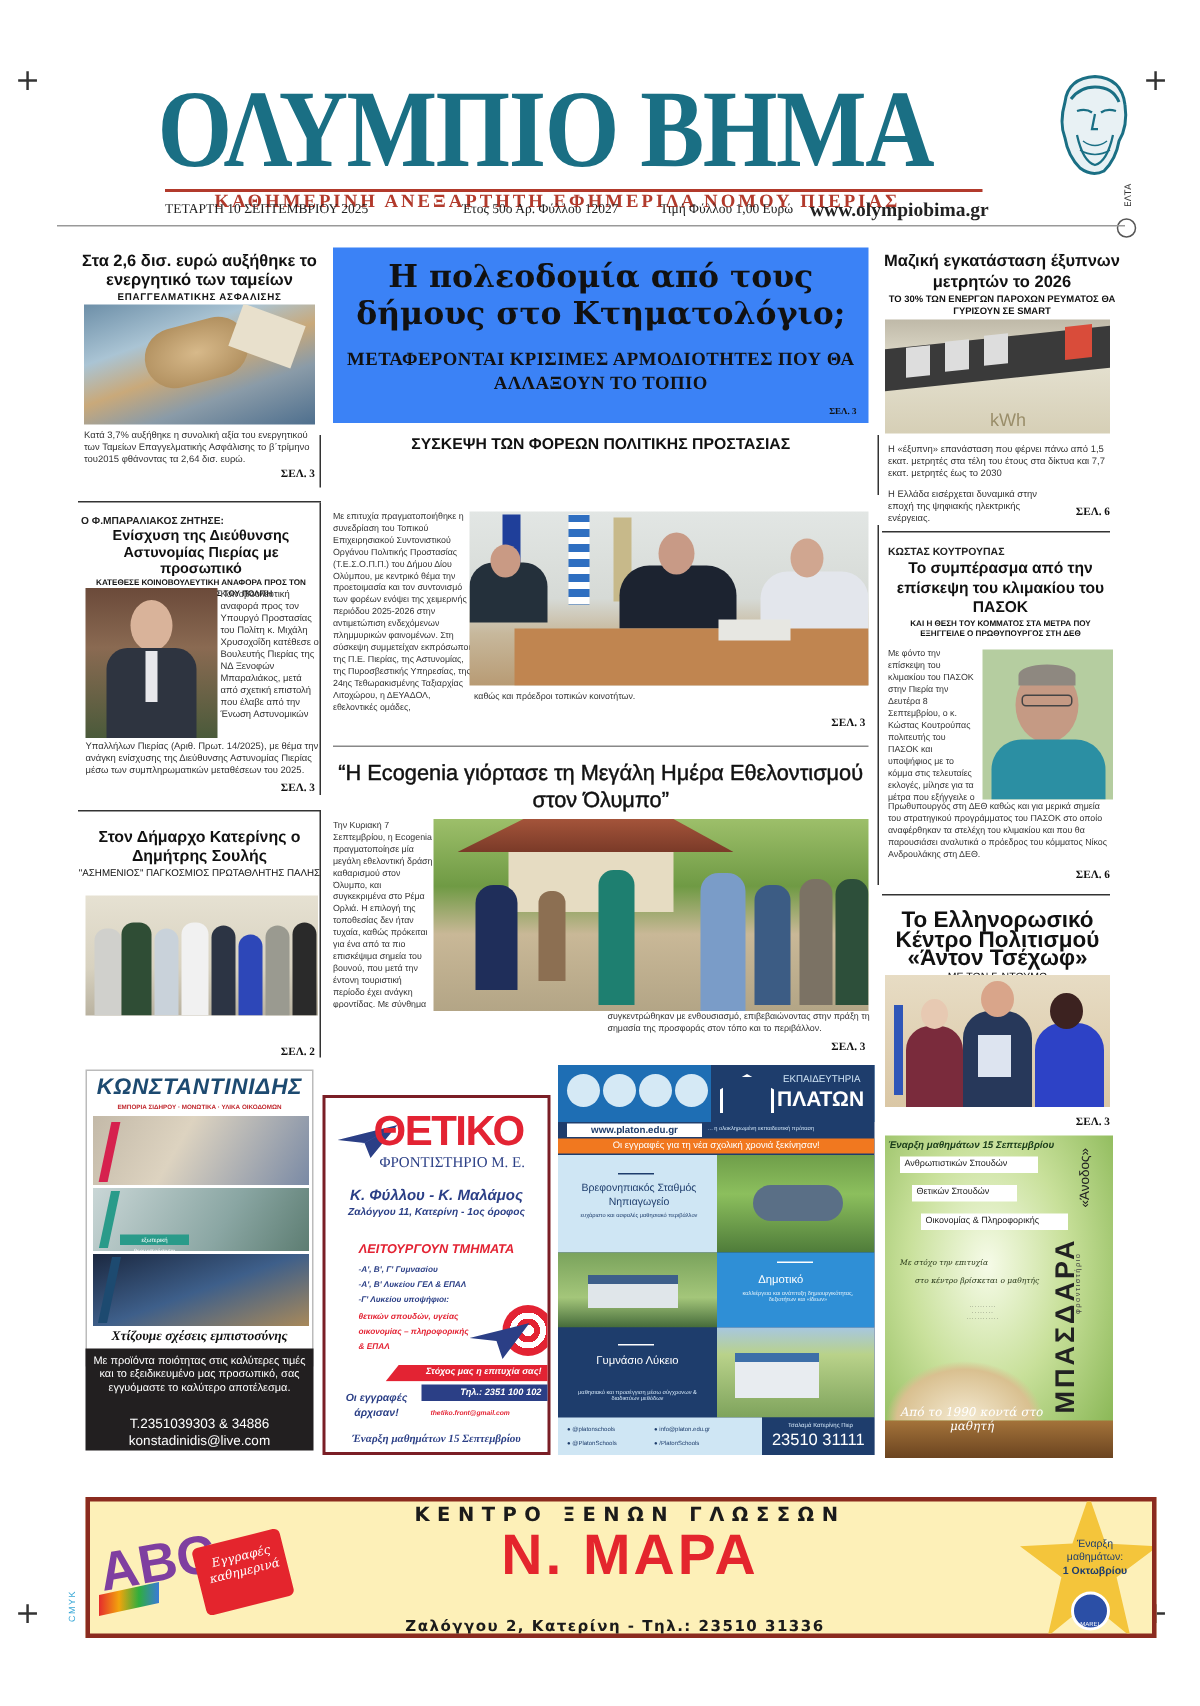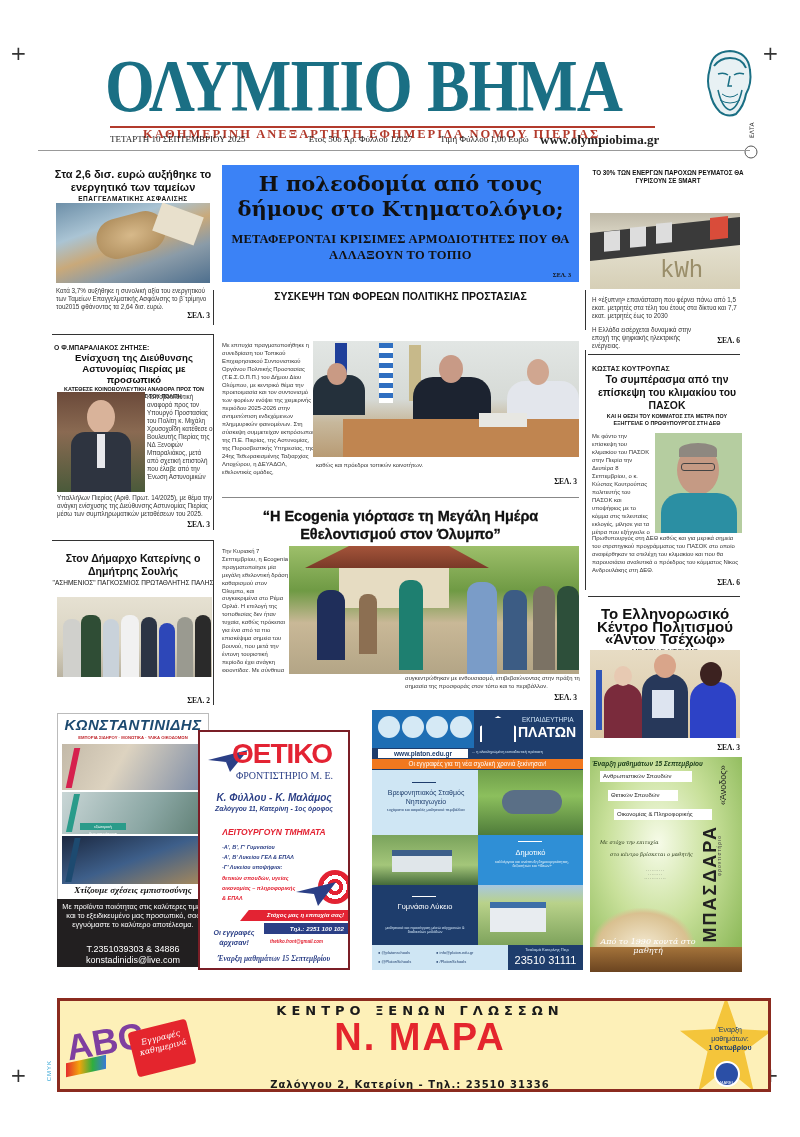--- a/index.html
+++ b/index.html
@@ -138,49 +138,50 @@
   <div style="position:absolute;left:194px;top:40px;width:72px;height:40px;background:#e3e6ec;border-radius:18px 18px 0 0"></div>
   <div style="position:absolute;left:214px;top:18px;width:22px;height:26px;border-radius:50%;background:#d0a690"></div>
   <div style="position:absolute;left:30px;top:78px;width:236px;height:38px;background:#c08550"></div>
   <div style="position:absolute;left:166px;top:72px;width:48px;height:14px;background:#e7e7e2"></div>
 </div>
 <div class="abs small" style="left:316px;top:461px;width:180px;font-size:5.9px">καθώς και πρόεδροι τοπικών κοινοτήτων.</div>
 <div class="abs sel" style="left:527px;top:477px;width:50px">ΣΕΛ. 3</div>
 <div class="hrule" style="left:222px;top:497px;width:357px;background:#888"></div>
 
 <div class="abs" style="left:222px;top:507px;width:357px">
-  <div class="h-sans" style="font-size:14.5px;line-height:18px;font-weight:bold;-webkit-text-stroke:.3px #111">“Η Ecogenia γιόρτασε τη Μεγάλη Ημέρα Εθελοντισμού στον Όλυμπο”</div>
+  <div class="h-sans" style="font-size:14.5px;line-height:18px;font-weight:normal;-webkit-text-stroke:.3px #111">“Η Ecogenia γιόρτασε τη Μεγάλη Ημέρα Εθελοντισμού στον Όλυμπο”</div>
 </div>
 <div class="abs small" style="left:222px;top:548px;width:68px;line-height:7.9px;font-size:5.9px;height:124px;overflow:hidden">Την Κυριακή 7 Σεπτεμβρίου, η Ecogenia πραγματοποίησε μία μεγάλη εθελοντική δράση καθαρισμού στον Όλυμπο, και συγκεκριμένα στο Ρέμα Ορλιά. Η επιλογή της τοποθεσίας δεν ήταν τυχαία, καθώς πρόκειται για ένα από τα πιο επισκέψιμα σημεία του βουνού, που μετά την έντονη τουριστική περίοδο έχει ανάγκη φροντίδας. Με σύνθημα “Eco-mission: καθαρίζουμε το Ρέμα Ορλιά”, η Ecogenia θέλησε να υπογραμμίσει τη σημασία της συλλογικής προσφοράς και της μέριμνας για τους δημόσιους χώρους που όλοι απολαμβάνουμε. Από νωρίς το πρωί, περίπου 40 εθελοντές</div>
 <div class="photo" style="left:289px;top:546px;width:290px;height:128px;background:linear-gradient(180deg,#9dbf6a 0%,#6f9a44 35%,#c9b897 60%,#b3a586 100%)">
   <div style="position:absolute;left:0;top:0;width:200px;height:22px;background:linear-gradient(180deg,#a4543a,#7a3a28);clip-path:polygon(8% 100%,30% 0,80% 0,100% 100%)"></div>
   <div style="position:absolute;left:50px;top:22px;width:110px;height:40px;background:#e6dcc2"></div>
   <div style="position:absolute;left:28px;top:44px;width:28px;height:70px;background:#1f2e5a;border-radius:12px 12px 0 0"></div>
   <div style="position:absolute;left:110px;top:34px;width:24px;height:90px;background:#1e7f70;border-radius:10px 10px 0 0"></div>
   <div style="position:absolute;left:178px;top:36px;width:30px;height:92px;background:#7a9cc8;border-radius:12px 12px 0 0"></div>
   <div style="position:absolute;left:214px;top:44px;width:24px;height:80px;background:#3c5c84;border-radius:10px 10px 0 0"></div>
   <div style="position:absolute;left:244px;top:40px;width:22px;height:84px;background:#7b7264;border-radius:10px 10px 0 0"></div>
   <div style="position:absolute;left:268px;top:40px;width:22px;height:84px;background:#2d4f3a;border-radius:10px 10px 0 0"></div>
   <div style="position:absolute;left:70px;top:48px;width:18px;height:60px;background:#8c6f52;border-radius:8px 8px 0 0"></div>
 </div>
 <div class="abs small" style="left:222px;top:673px;width:172px;line-height:7.9px;font-size:5.9px"></div>
 <div class="abs small" style="left:405px;top:675px;width:175px;font-size:5.9px;line-height:7.9px">συγκεντρώθηκαν με ενθουσιασμό, επιβεβαιώνοντας στην πράξη τη σημασία της προσφοράς στον τόπο και το περιβάλλον.</div>
 <div class="abs sel" style="left:527px;top:693px;width:50px">ΣΕΛ. 3</div>
 
 <div class="vrule" style="left:585px;top:290px;height:40px"></div>
 <div class="abs" style="left:588px;top:168px;width:160px">
+  <div class="h-sans" style="font-size:11px;line-height:13.5px">Μαζική εγκατάσταση έξυπνων μετρητών το 2026</div>
   <div class="h-sans" style="font-size:6.3px;line-height:8px;margin-top:1px">ΤΟ 30% ΤΩΝ ΕΝΕΡΓΩΝ ΠΑΡΟΧΩΝ ΡΕΥΜΑΤΟΣ ΘΑ ΓΥΡΙΣΟΥΝ ΣΕ SMART</div>
 </div>
 <div class="photo" style="left:590px;top:213px;width:150px;height:76px;background:linear-gradient(180deg,#bfb9a8 0%,#e4e0cf 40%,#d6cfb6 100%)">
   <div style="position:absolute;left:0;top:12px;width:150px;height:28px;background:#3a3a3a;transform:skewY(-6deg)"></div>
   <div style="position:absolute;left:14px;top:18px;width:16px;height:20px;background:#ddd;transform:skewY(-6deg)"></div>
   <div style="position:absolute;left:40px;top:14px;width:16px;height:20px;background:#ddd;transform:skewY(-6deg)"></div>
   <div style="position:absolute;left:66px;top:10px;width:16px;height:20px;background:#ddd;transform:skewY(-6deg)"></div>
   <div style="position:absolute;left:120px;top:4px;width:18px;height:22px;background:#d94c3a;transform:skewY(-6deg)"></div>
-  <div style="position:absolute;left:70px;top:44px;font-size:24px;color:#9a8e6a;font-family:Liberation Mono, monospace">kWh</div>
+  <div style="position:absolute;left:70px;top:60px;font-size:12px;color:#9a8e6a;font-family:Liberation Sans, sans-serif">kWh</div>
 </div>
 <div class="abs small" style="left:592px;top:296px;width:155px">Η «έξυπνη» επανάσταση που φέρνει πάνω από 1,5 εκατ. μετρητές στα τέλη του έτους στα δίκτυα και 7,7 εκατ. μετρητές έως το 2030</div>
 <div class="abs small" style="left:592px;top:326px;width:110px">Η Ελλάδα εισέρχεται δυναμικά στην εποχή της ψηφιακής ηλεκτρικής ενέργειας.</div>
 <div class="abs sel" style="left:690px;top:336px;width:50px">ΣΕΛ. 6</div>
 
 <div class="vrule" style="left:585px;top:350px;height:240px"></div>
 <div class="hrule" style="left:588px;top:354px;width:152px"></div>
 <div class="abs" style="left:592px;top:365px;width:150px">
   <div style="font-size:7px;font-weight:bold">ΚΩΣΤΑΣ ΚΟΥΤΡΟΥΠΑΣ</div>
   <div class="h-sans" style="font-size:10.4px;line-height:13px;margin-top:1px">Το συμπέρασμα από την επίσκεψη του κλιμακίου του ΠΑΣΟΚ</div>
@@ -224,21 +225,21 @@
   <div style="position:absolute;left:4px;top:122px;width:144px;height:48px;background:linear-gradient(160deg,#1b2840,#3e5f8a 50%,#a8895a)"></div>
   <div style="position:absolute;left:12px;top:124px;width:6px;height:44px;background:#1d4a70;transform:skewX(-12deg)"></div>
   <div style="position:absolute;left:0;top:171px;width:100%;text-align:center;font-family:'Liberation Serif',serif;font-weight:bold;font-style:italic;font-size:9px;color:#111">Χτίζουμε σχέσεις εμπιστοσύνης</div>
 </div>
 <div class="ad" style="left:57px;top:899px;width:152px;height:68px;background:#221f20;color:#fff">
   <div style="position:absolute;left:4px;top:3px;width:144px;text-align:center;font-size:7.3px;line-height:9.2px">Με προϊόντα ποιότητας στις καλύτερες τιμές και το εξειδικευμένο μας προσωπικό, σας εγγυόμαστε το καλύτερο αποτέλεσμα.</div>
   <div style="position:absolute;left:0;top:45px;width:100%;text-align:center;font-size:9px">Τ.2351039303 &amp; 34886</div>
   <div style="position:absolute;left:0;top:56px;width:100%;text-align:center;font-size:9px">konstadinidis@live.com</div>
 </div>
 
-<div class="ad" style="left:198px;top:730px;width:152px;height:240px;background:#fff;border:2px solid #7a1e26">
+<div class="ad" style="left:215px;top:730px;width:152px;height:240px;background:#fff;border:2px solid #7a1e26">
   <svg style="position:absolute;left:8px;top:18px" width="40" height="22" viewBox="0 0 40 22">
       <path d="M0 10 L40 0 L22 22 L18 12Z" fill="#2b3f86"></path>
       <path d="M18 12 L40 0 L14 14Z" fill="#5b75c6"></path>
     </svg>
   <div style="position:absolute;left:32px;top:6px;font-family:'Liberation Sans',sans-serif;font-weight:bold;font-size:28px;color:#e32333;letter-spacing:-1px">ΘΕΤΙΚΟ</div>
   <div style="position:absolute;left:36px;top:38px;font-family:'Liberation Serif',serif;font-size:10px;color:#2b3f86">ΦΡΟΝΤΙΣΤΗΡΙΟ Μ. Ε.</div>
   <div style="position:absolute;left:0;top:60px;width:100%;text-align:center;font-weight:bold;font-style:italic;font-size:10px;color:#2b3f86">Κ. Φύλλου - Κ. Μαλάμος</div>
   <div style="position:absolute;left:0;top:73px;width:100%;text-align:center;font-weight:bold;font-style:italic;font-size:6.8px;color:#2b3f86">Ζαλόγγου 11, Κατερίνη - 1ος όροφος</div>
   <div style="position:absolute;left:0;top:95px;width:100%;text-align:center;font-weight:bold;font-style:italic;font-size:8.5px;color:#e32333">ΛΕΙΤΟΥΡΓΟΥΝ ΤΜΗΜΑΤΑ</div>
   <div style="position:absolute;left:22px;top:110px;font-weight:bold;font-style:italic;font-size:5.5px;line-height:10px;color:#2b3f86">
@@ -278,21 +279,21 @@
   <div style="position:absolute;left:0;top:60px;width:106px;height:65px;background:#cfe6f4"></div>
   <div style="position:absolute;left:40px;top:72px;width:24px;height:1px;background:#1e3d6c"></div>
   <div style="position:absolute;left:4px;top:78px;width:100px;text-align:center;font-size:7px;line-height:9px;color:#1e3d6c">Βρεφονηπιακός Σταθμός Νηπιαγωγείο</div>
   <div style="position:absolute;left:14px;top:98px;width:80px;text-align:center;font-size:3.8px;color:#1e3d6c">ευχάριστο και ασφαλές μαθησιακό περιβάλλον</div>
   <div style="position:absolute;left:106px;top:60px;width:105px;height:65px;background:linear-gradient(180deg,#6f9e4a,#8cbf5d 40%,#4f7c3a)"></div>
   <div style="position:absolute;left:130px;top:80px;width:60px;height:24px;border-radius:12px;background:#5a6f86"></div>
   <div style="position:absolute;left:0;top:125px;width:106px;height:50px;background:linear-gradient(180deg,#7aa35c,#a4c67a 60%,#456b3a)"></div>
   <div style="position:absolute;left:20px;top:140px;width:60px;height:22px;background:#e0e6ea;border-top:6px solid #3d5f8a"></div>
   <div style="position:absolute;left:106px;top:125px;width:105px;height:50px;background:#2f8fd6"></div>
   <div style="position:absolute;left:146px;top:131px;width:24px;height:1px;background:#fff"></div>
-  <div style="position:absolute;left:106px;top:138px;width:105px;text-align:center;font-size:7.5px;color:#fff">Δημοτικό</div>
+  <div style="position:absolute;left:96px;top:138px;width:105px;text-align:center;font-size:7.5px;color:#fff">Δημοτικό</div>
   <div style="position:absolute;left:116px;top:150px;width:88px;text-align:center;font-size:3.8px;color:#e1f0fa">καλλιέργεια και ανάπτυξη δημιουργικότητας, δεξιοτήτων και «ίδεων»</div>
   <div style="position:absolute;left:0;top:175px;width:106px;height:60px;background:#1e3d6c"></div>
   <div style="position:absolute;left:40px;top:186px;width:24px;height:1px;background:#fff"></div>
   <div style="position:absolute;left:20px;top:192px;width:66px;text-align:center;font-size:7.5px;line-height:10px;color:#fff">Γυμνάσιο Λύκειο</div>
   <div style="position:absolute;left:6px;top:216px;width:94px;text-align:center;font-size:3.8px;color:#cfe3f5">μαθησιακό και προσέγγιση μέσω σύγχρονων &amp; διαδικτύων μεθόδων</div>
   <div style="position:absolute;left:106px;top:175px;width:105px;height:60px;background:linear-gradient(180deg,#a7c7e0 0%,#b9d28a 30%,#7ea35c 100%)"></div>
   <div style="position:absolute;left:118px;top:192px;width:56px;height:30px;background:#e8ecf0;border-top:6px solid #3d6fa8"></div>
   <div style="position:absolute;left:0;top:235px;width:136px;height:25px;background:#cfe6f4"></div>
   <div style="position:absolute;left:6px;top:238px;font-size:4px;color:#1e3d6c;line-height:9px">
     <div>● <span>@platonschools</span></div>

